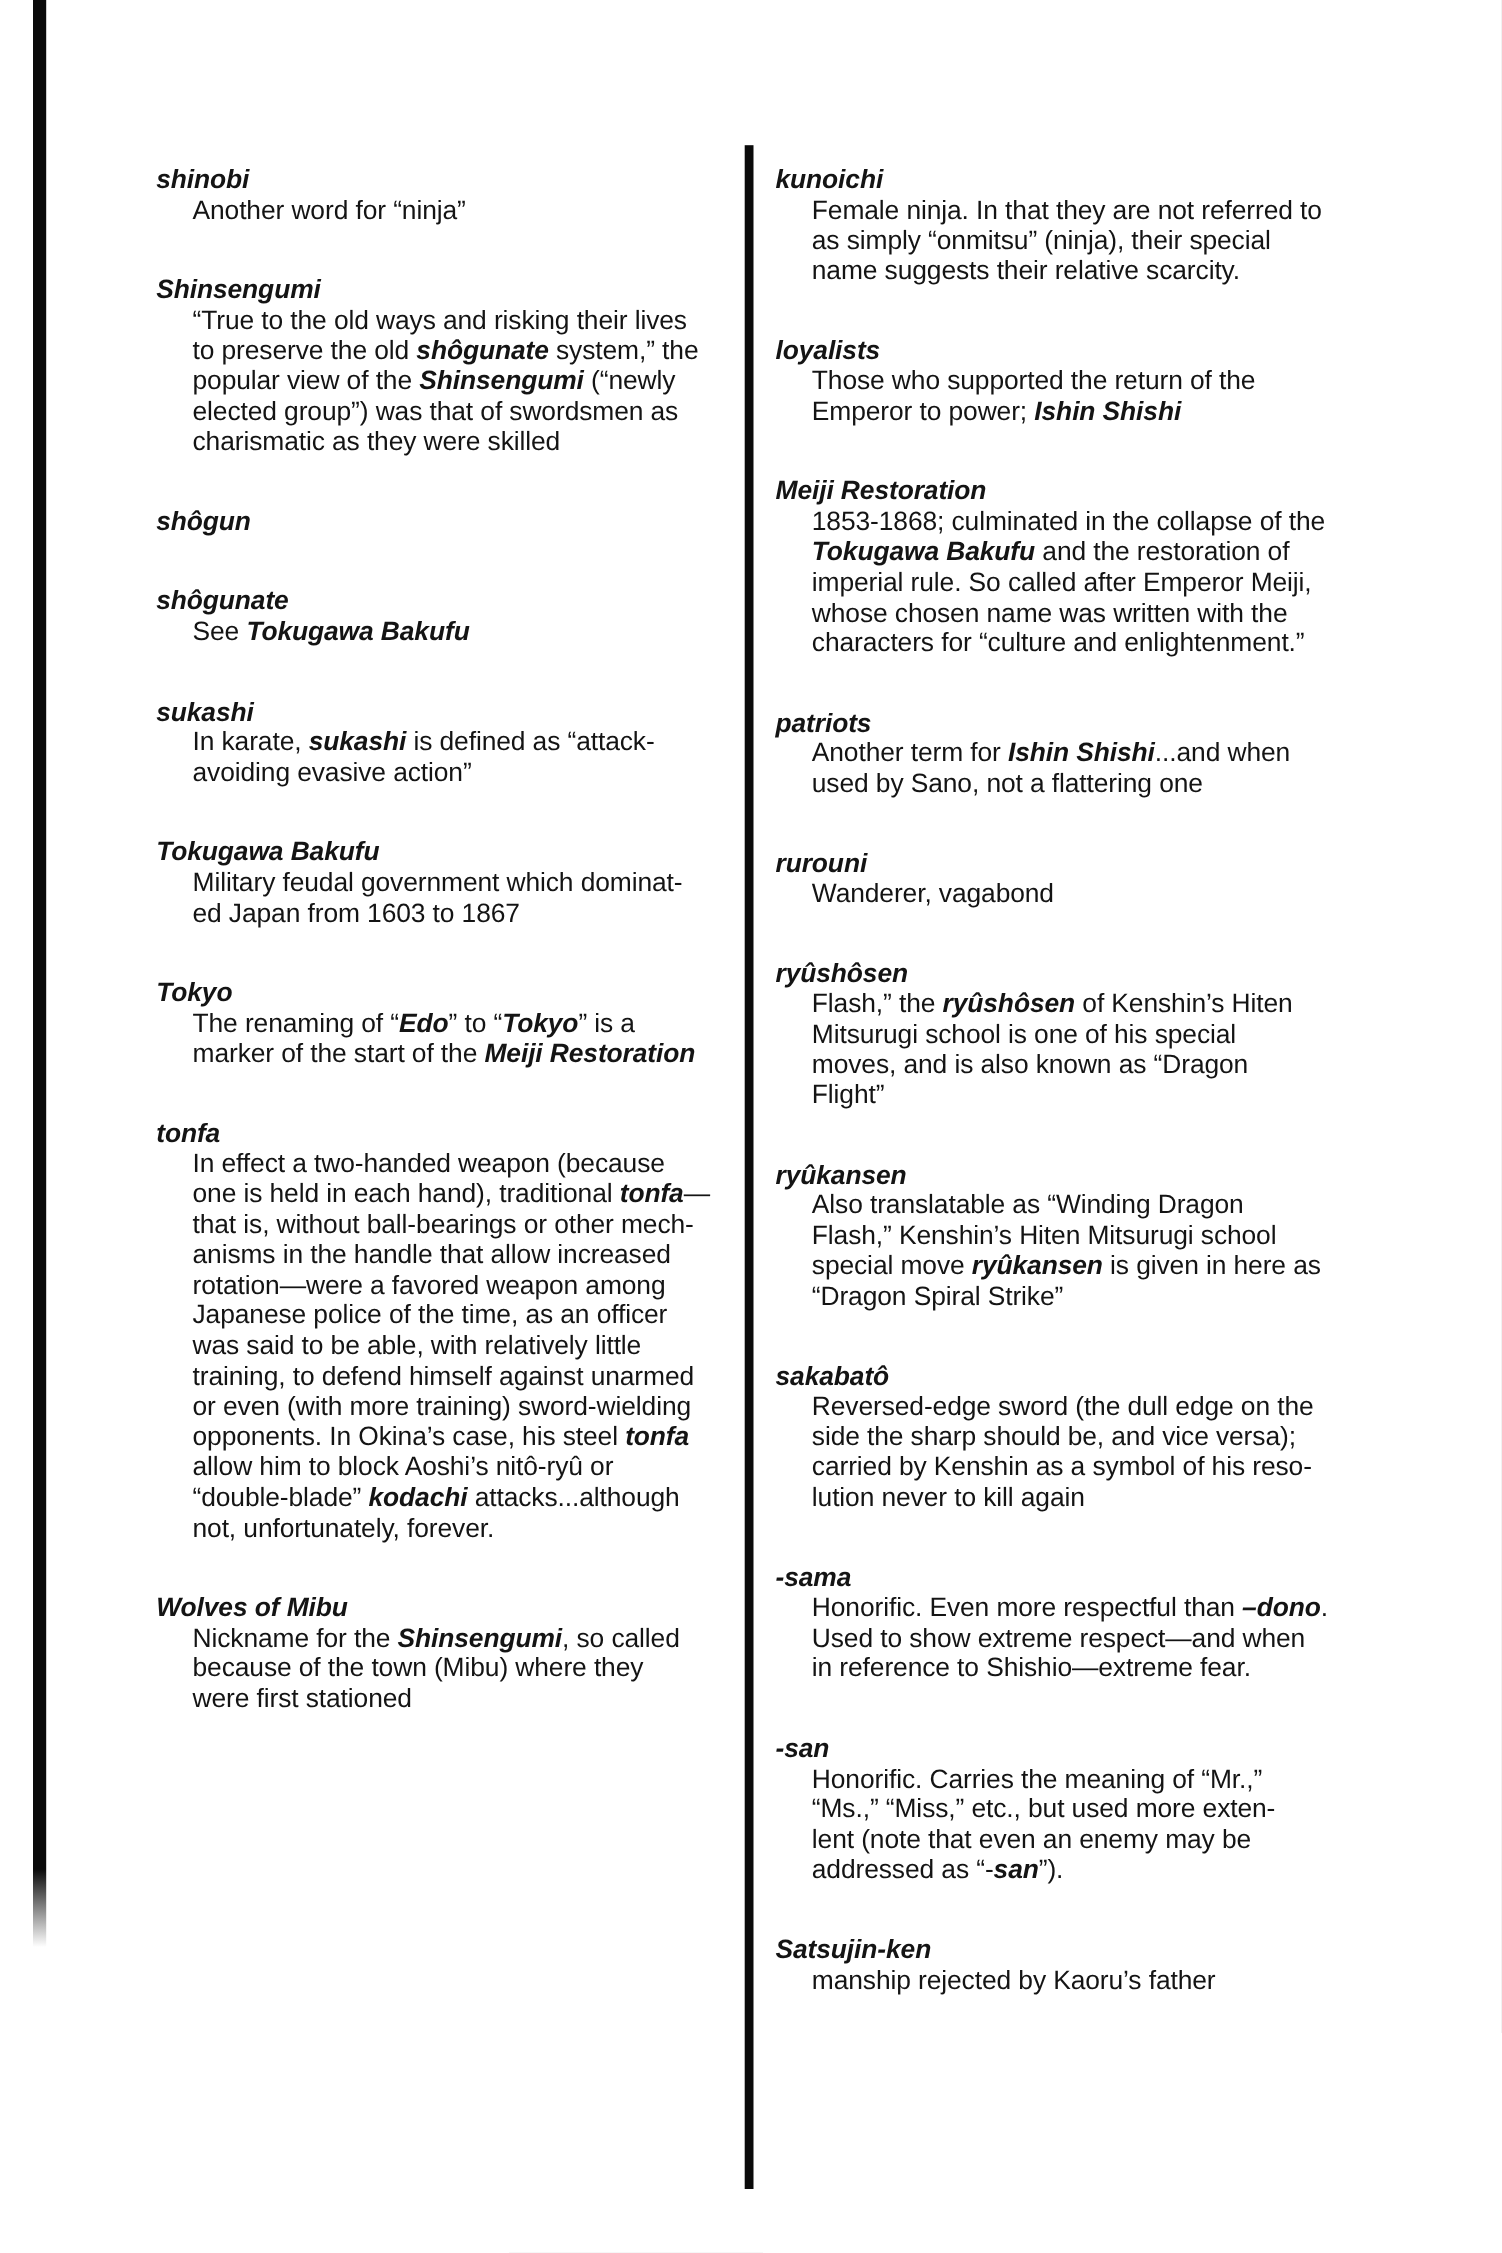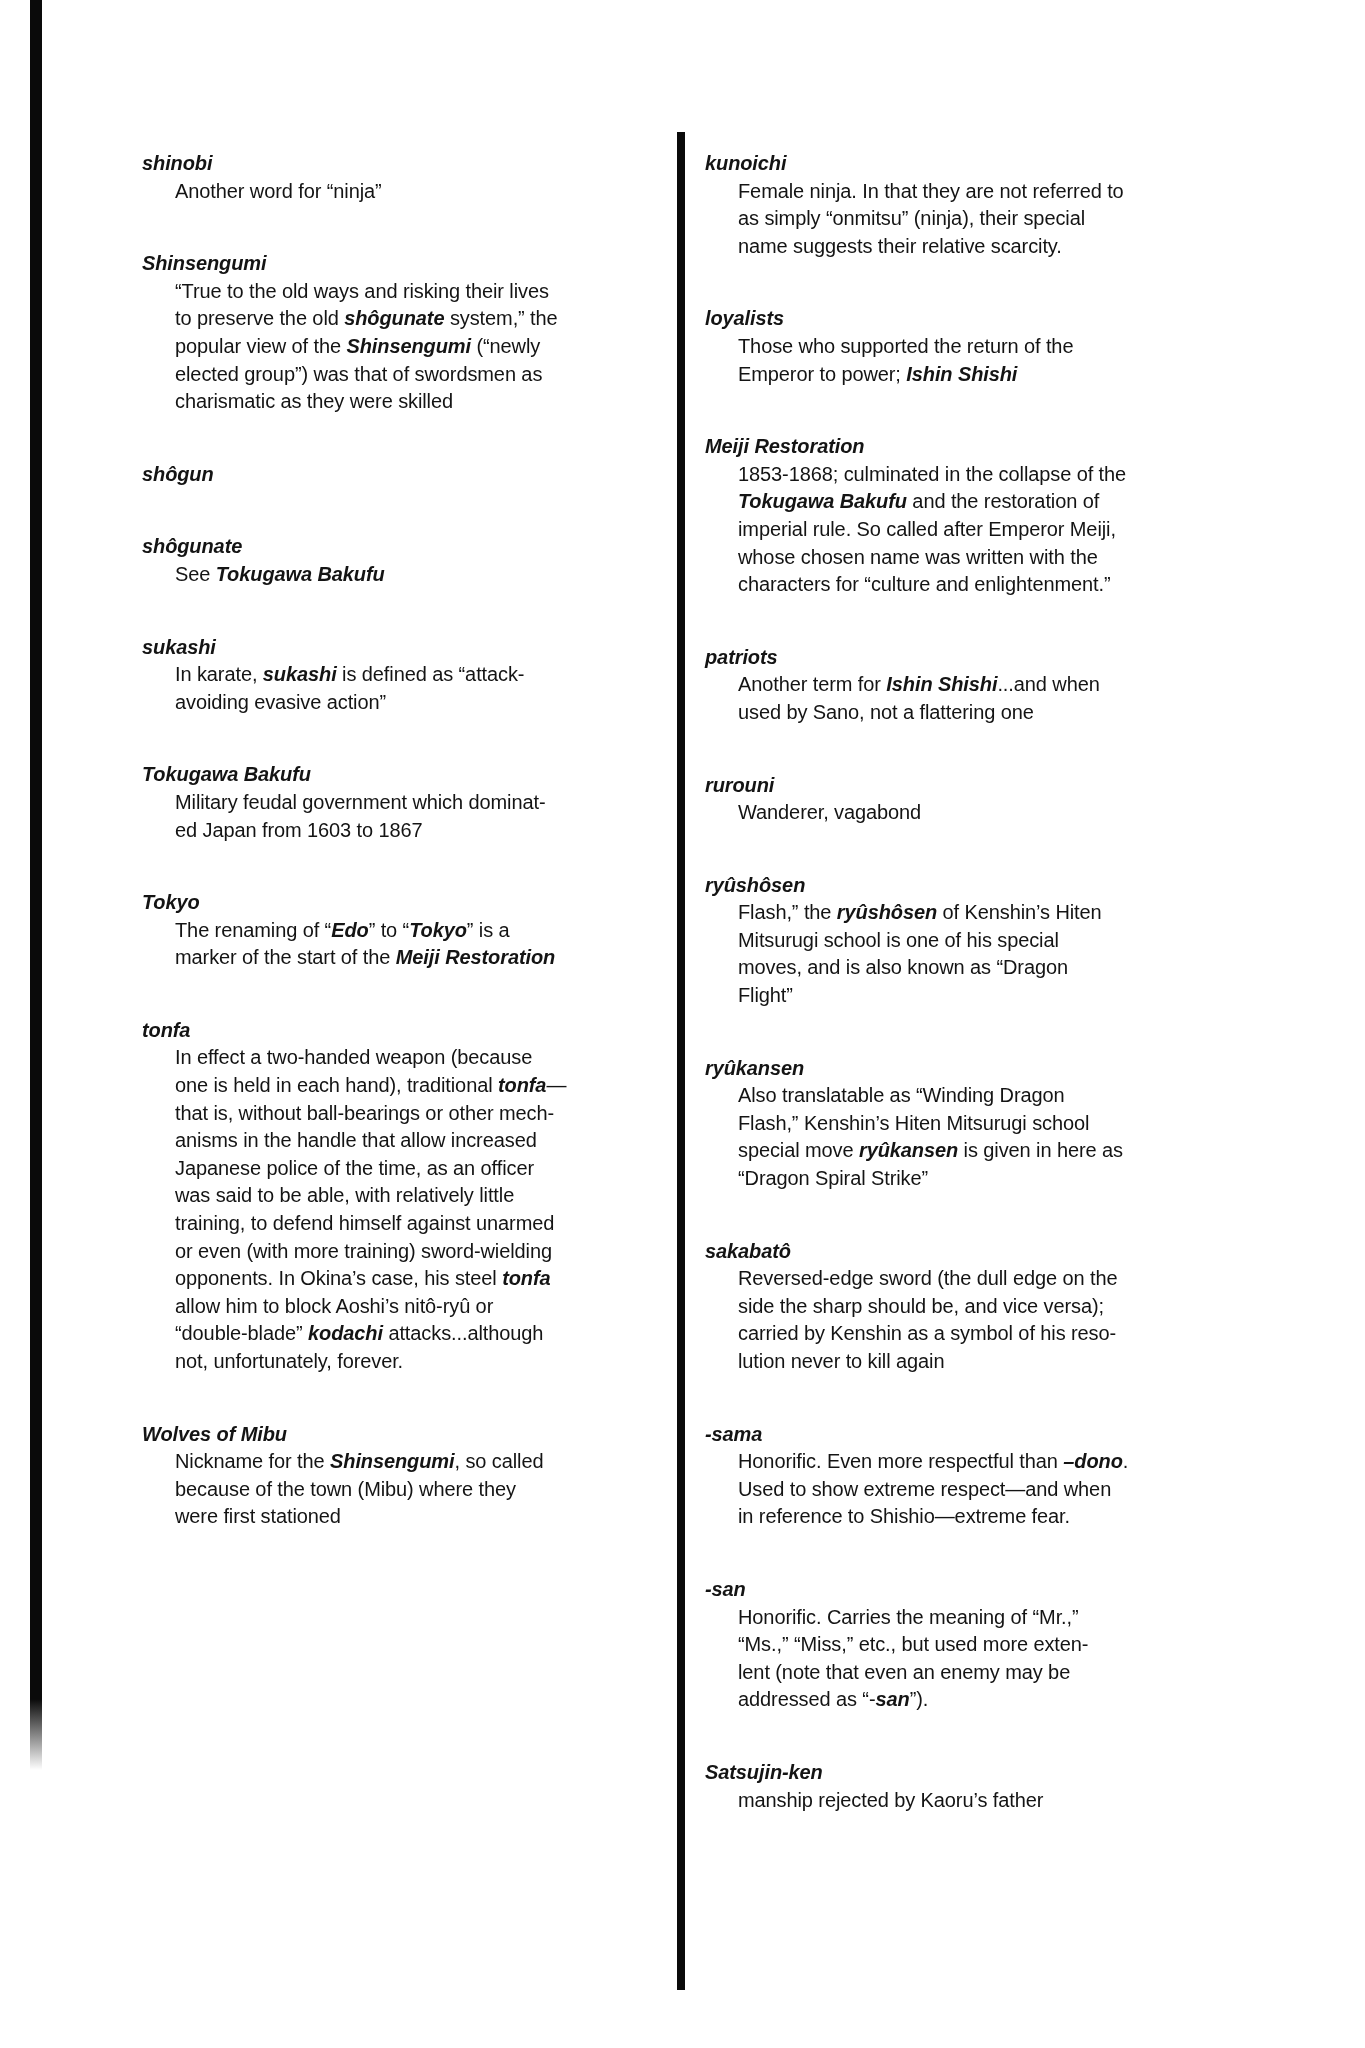--- a/index.html
+++ b/index.html
@@ -15,21 +15,21 @@
   .edge-bar{
     position:absolute;left:30px;top:0;width:12px;height:1770px;
     background:linear-gradient(to bottom,#0a0a0a 0,#0a0a0a 96%,rgba(10,10,10,0) 100%);
   }
   .divider{
     position:absolute;left:677px;top:132px;width:8px;height:1858px;
     background:#0a0a0a;
   }
   .column{
     position:absolute;top:150px;
-    font-size:20px;line-height:27.6px;letter-spacing:-0.1px;
+    font-size:24px;line-height:27.6px;letter-spacing:-0.1px;
   }
   #col-left{left:142px;width:530px;}
   #col-right{left:705px;width:560px;}
   .entry{margin-bottom:45px;}
   .term{font-weight:bold;font-style:italic;}
   .def-line{padding-left:33px;white-space:nowrap;}
   .seg.bold{font-weight:bold;font-style:italic;}
 </style>
 </head>
 <body>
@@ -71,20 +71,21 @@
         <div class="term">Tokyo</div>
         <div class="def-line"><span class="seg">The renaming of “</span><span class="seg bold">Edo</span><span class="seg">” to “</span><span class="seg bold">Tokyo</span><span class="seg">” is a</span></div>
         <div class="def-line"><span class="seg">marker of the start of the </span><span class="seg bold">Meiji Restoration</span></div>
       </div>
       <div class="entry">
         <div class="term">tonfa</div>
         <div class="def-line"><span class="seg">In effect a two-handed weapon (because</span></div>
         <div class="def-line"><span class="seg">one is held in each hand), traditional </span><span class="seg bold">tonfa</span><span class="seg">—</span></div>
         <div class="def-line"><span class="seg">that is, without ball-bearings or other mech-</span></div>
         <div class="def-line"><span class="seg">anisms in the handle that allow increased</span></div>
+        <div class="def-line"><span class="seg">rotation—were a favored weapon among</span></div>
         <div class="def-line"><span class="seg">Japanese police of the time, as an officer</span></div>
         <div class="def-line"><span class="seg">was said to be able, with relatively little</span></div>
         <div class="def-line"><span class="seg">training, to defend himself against unarmed</span></div>
         <div class="def-line"><span class="seg">or even (with more training) sword-wielding</span></div>
         <div class="def-line"><span class="seg">opponents. In Okina’s case, his steel </span><span class="seg bold">tonfa</span></div>
         <div class="def-line"><span class="seg">allow him to block Aoshi’s nitô-ryû or</span></div>
         <div class="def-line"><span class="seg">“double-blade” </span><span class="seg bold">kodachi</span><span class="seg"> attacks...although</span></div>
         <div class="def-line"><span class="seg">not, unfortunately, forever.</span></div>
       </div>
       <div class="entry">

